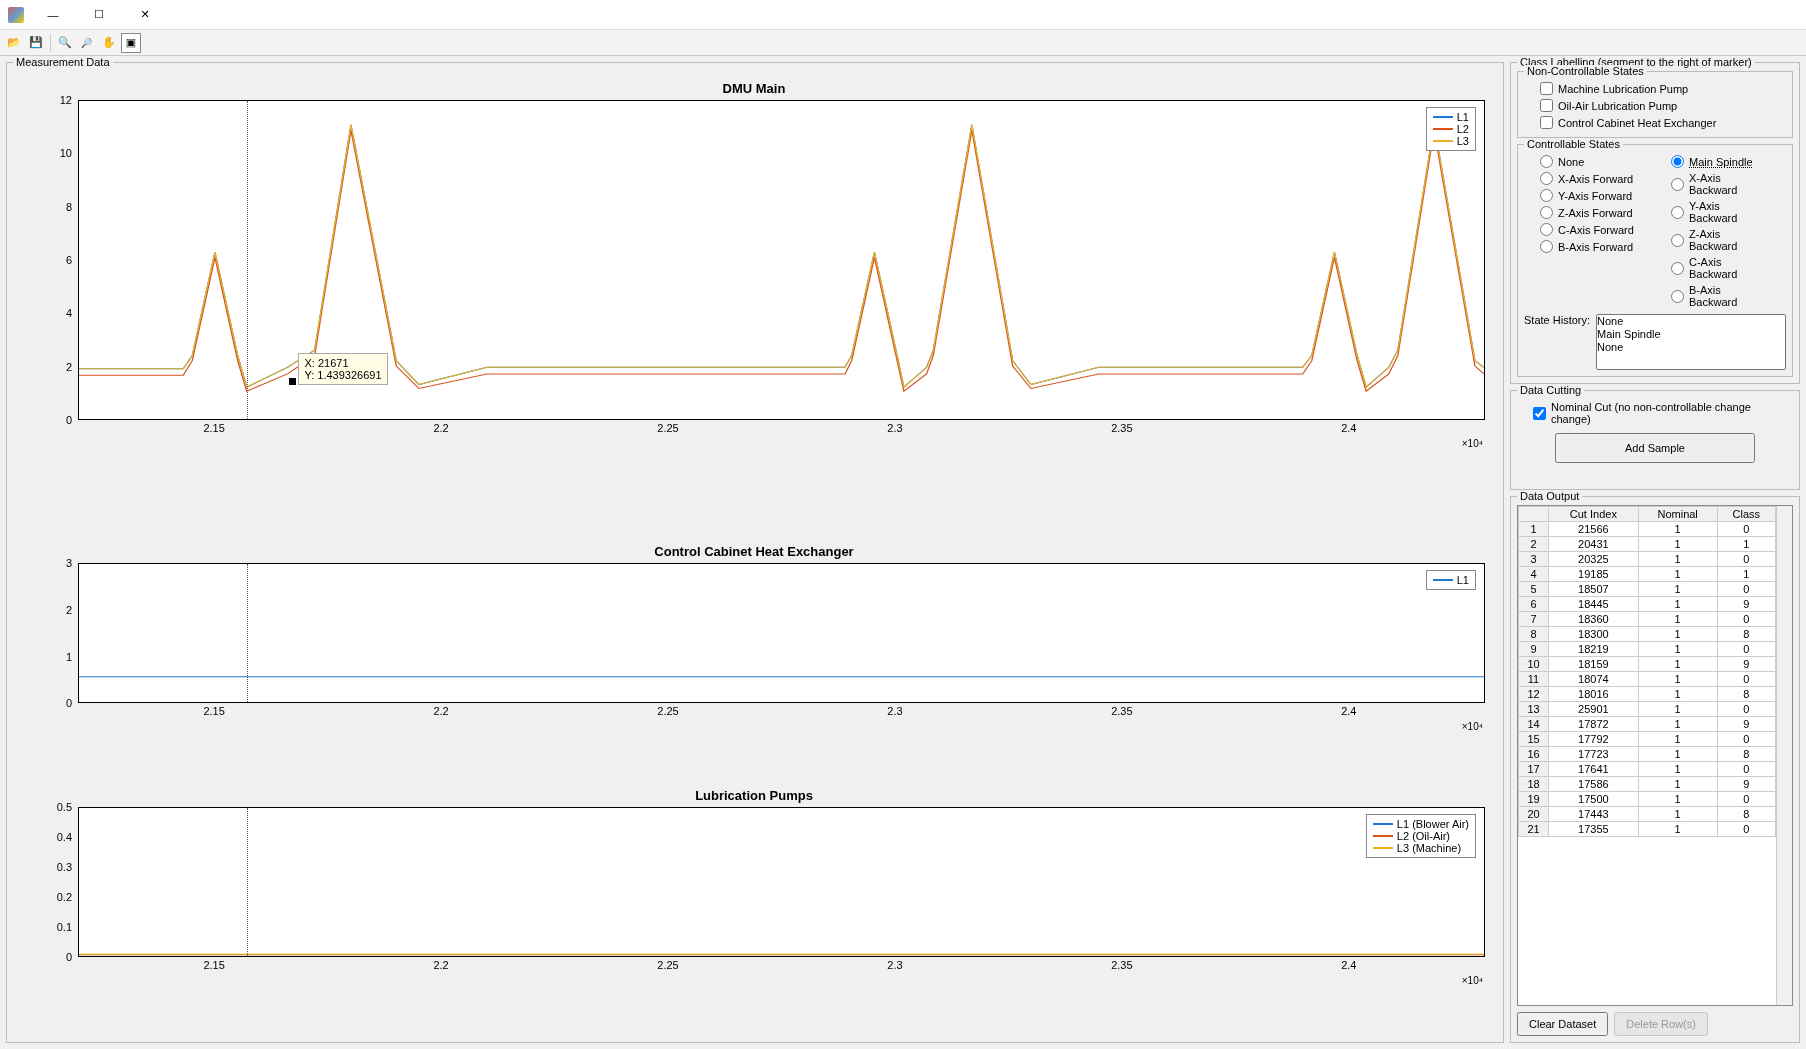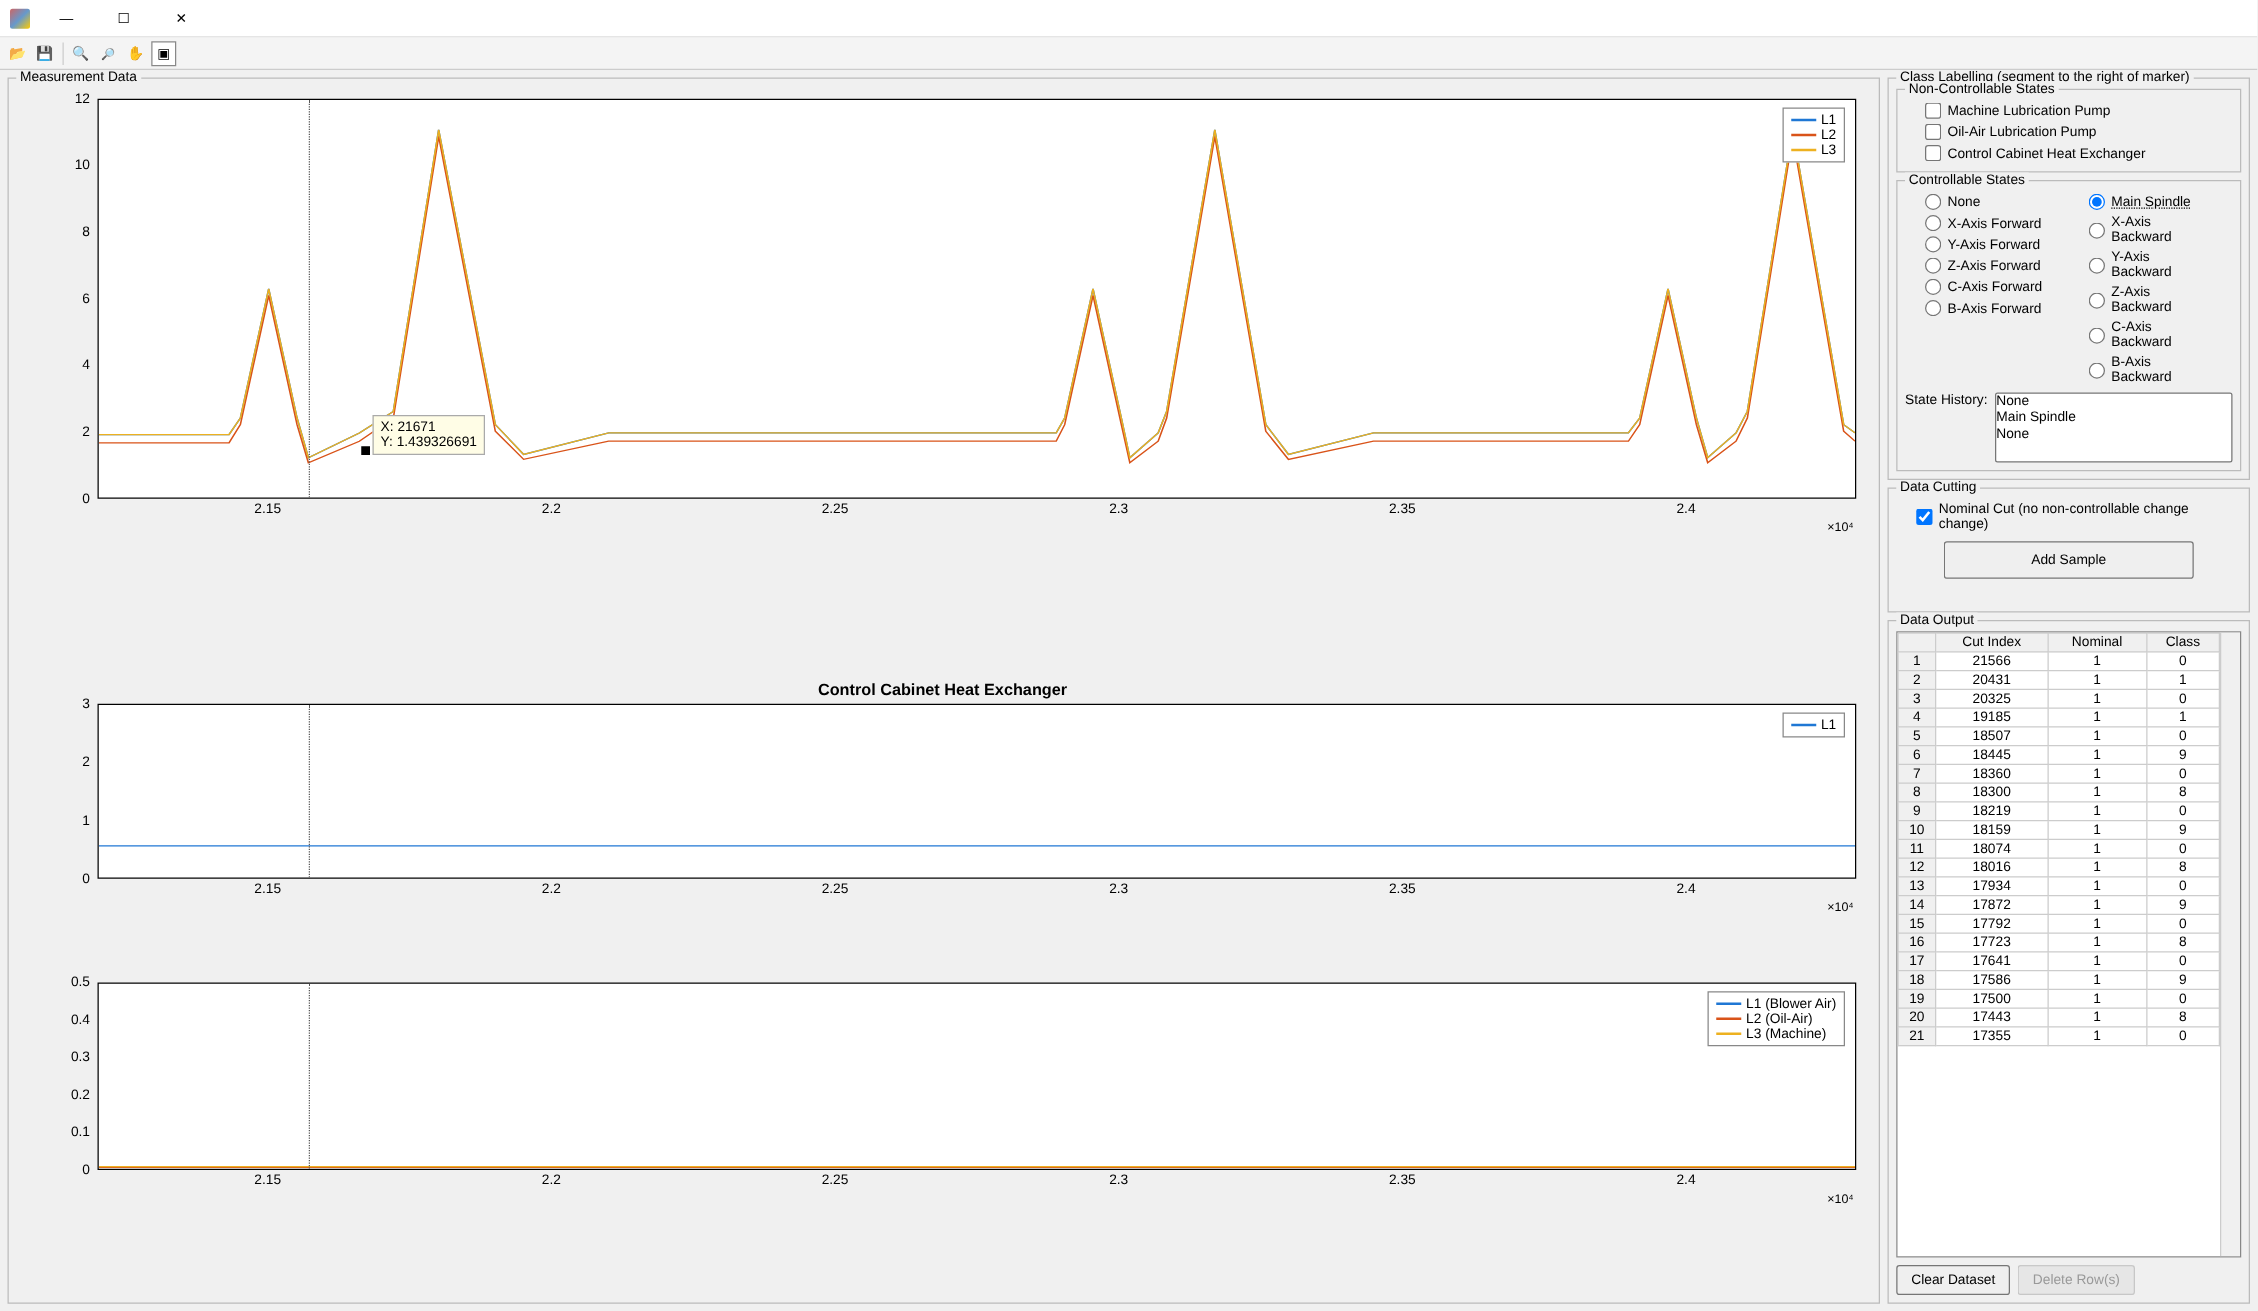--- a/index.html
+++ b/index.html
@@ -95,20 +95,21 @@
   <div class="tbtn">✋</div>
   <div class="tbtn" style="border:1px solid #888;background:#fff;">▣</div>
 </div>
 
 <div class="main-wrap">
 
   <div class="left-panel groupbox">
     <span class="legend">Measurement Data</span>
     <div class="plots" id="plots-container">
         <div class="plot-row plot1" style="flex: 1.9 1 0%;">
+    <div class="plot-title">DMU Main</div>
     <div class="plot-wrap">
       <div class="y-ticks">
               <span style="top:100%">0</span>
               <span style="top:83.33333333333334%">2</span>
               <span style="top:66.66666666666667%">4</span>
               <span style="top:50%">6</span>
               <span style="top:33.333333333333336%">8</span>
               <span style="top:16.666666666666664%">10</span>
               <span style="top:0%">12</span>
             </div>
@@ -177,20 +178,21 @@
             <span style="left:9.67741935483871%">2.15</span>
             <span style="left:25.806451612903224%">2.2</span>
             <span style="left:41.935483870967744%">2.25</span>
             <span style="left:58.06451612903226%">2.3</span>
             <span style="left:74.19354838709677%">2.35</span>
             <span style="left:90.32258064516128%">2.4</span>
           </div>
     <div class="x-exp">×10⁴</div>
         </div>
         <div class="plot-row plot3" style="flex: 1 1 0%;">
+    <div class="plot-title">Lubrication Pumps</div>
     <div class="plot-wrap">
       <div class="y-ticks">
               <span style="top:100%">0</span>
               <span style="top:80%">0.1</span>
               <span style="top:60%">0.2</span>
               <span style="top:40%">0.3</span>
               <span style="top:19.999999999999996%">0.4</span>
               <span style="top:0%">0.5</span>
             </div>
       <div class="plot-area" style="height:150px">
@@ -410,21 +412,21 @@
                   <td>0</td>
                 </tr>
                 <tr>
                   <td class="row-hdr">12</td>
                   <td>18016</td>
                   <td>1</td>
                   <td>8</td>
                 </tr>
                 <tr>
                   <td class="row-hdr">13</td>
-                  <td>17934</td>
+                  <td>25901</td>
                   <td>1</td>
                   <td>0</td>
                 </tr>
                 <tr>
                   <td class="row-hdr">14</td>
                   <td>17872</td>
                   <td>1</td>
                   <td>9</td>
                 </tr>
                 <tr>

